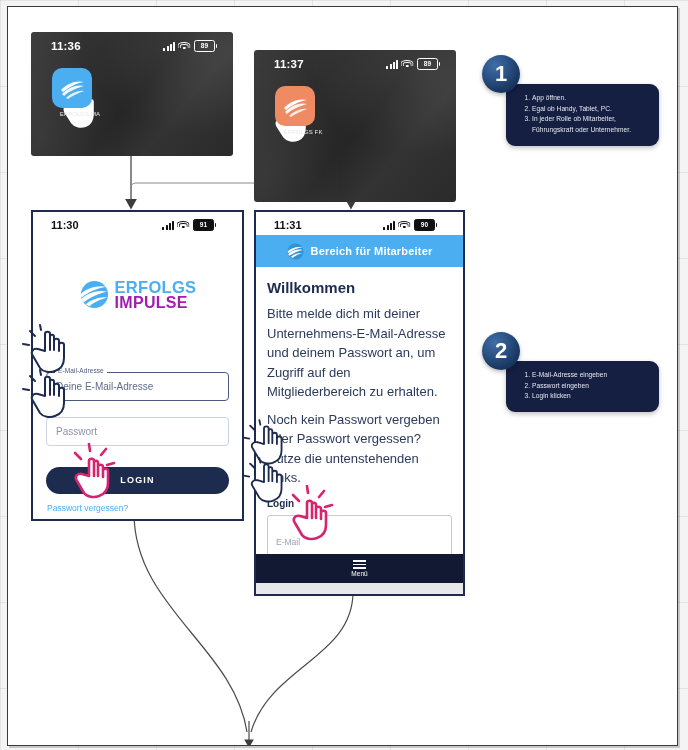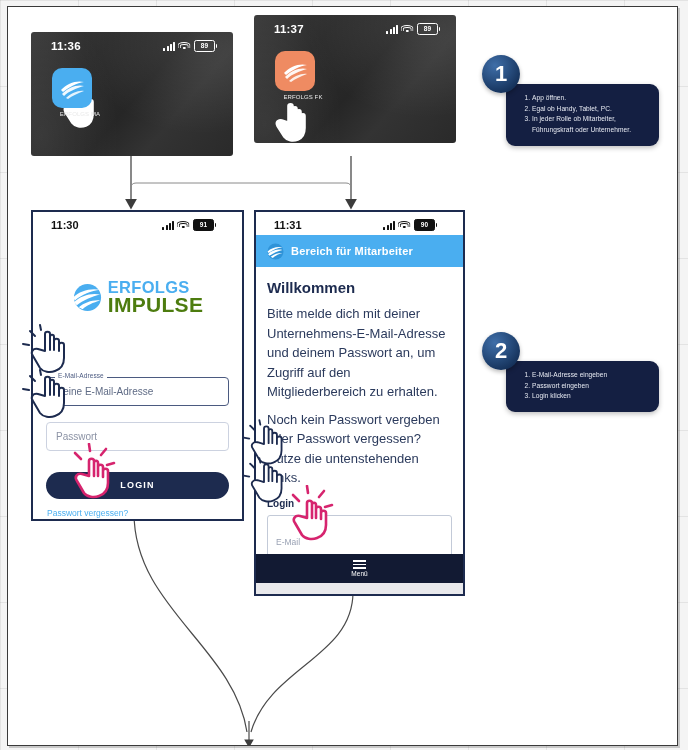--- a/index.html
+++ b/index.html
@@ -96,21 +96,21 @@
     display:flex;align-items:center;justify-content:space-between;
     padding:7px 26px 4px 18px;color:#111;
   }
   .lstatus .time{font-size:11px;font-weight:bold;}
 
   
   .ei-logo{display:flex;align-items:center;justify-content:center;gap:5px;margin-top:44px;}
   .ei-mark{width:31px;height:31px;flex:0 0 auto;}
   .ei-text{line-height:.98;}
   .ei-text .l1{font-size:16.5px;font-weight:bold;color:#4aaef0;letter-spacing:.3px;}
-  .ei-text .l2{font-size:21px;font-weight:bold;color:#4d7c0f;letter-spacing:.3px;}
+  .ei-text .l2{font-size:16px;font-weight:bold;color:#a21caf;letter-spacing:.3px;}
 
   .field-wrap{position:relative;margin:0 13px;}
   .field{
     border:1px solid #4b5a80;border-radius:4px;
     height:27px;display:flex;align-items:center;padding:0 9px;
     font-size:10px;color:#5f6b85;
   }
   .field.plain{border:1px solid #ccd2e0;color:#8c93a5;}
   .float-label{
     position:absolute;top:-5px;left:9px;background:#fff;padding:0 3px;
@@ -118,21 +118,21 @@
   }
   .login-btn{
     margin:0 13px;height:27px;border-radius:14px;background:#1d2b4f;
     display:flex;align-items:center;justify-content:center;
     color:#fff;font-size:9px;letter-spacing:1.2px;font-weight:bold;
   }
   .forgot{margin:9px 0 0 14px;font-size:8.5px;color:#4aaef0;}
 
   
   .topbar{
-    background:#4aaef0;height:32px;display:flex;align-items:center;gap:7px;padding:0 11px;
+    background:#4aaef0;height:32px;display:flex;align-items:center;gap:7px;padding:0 11px;justify-content:center;
   }
   .topbar .tmark{width:17px;height:17px;flex:0 0 auto;}
   .topbar .ttitle{color:#fff;font-size:11px;font-weight:bold;letter-spacing:.2px;}
   .rp-body{padding:9px 11px 0 11px;}
   .rp-h1{font-size:15px;font-weight:bold;color:#1d2b4f;margin:3px 0 8px;}
   .rp-p{font-size:13px;line-height:1.5;color:#2b3a5c;margin:0 0 8px;}
   .rp-login{font-size:10px;font-weight:bold;color:#1d2b4f;margin:10px 0 6px;}
   .rfield{
     border:1px solid #c3cad8;border-radius:3px;height:21px;
     display:flex;align-items:center;padding:16px 8px;
@@ -246,21 +246,21 @@
     <g fill="#ffffff" stroke="#ffffff" stroke-width="1.6" stroke-linejoin="round">
       <path d="M20 6 L20 22 L14 20 C10 19 7 22 9 26 L16 37 C19 41 25 42 30 40 C35 38 37 33 37 28 L37 16 C37 13 33 13 33 16 L33 22 L33 12 C33 9 29 9 29 12 L29 21 L29 9 C29 6 25 6 25 9 L25 21 L25 6 C25 3 20 3 20 6 Z"></path>
     </g>
     <g stroke="#ffffff" stroke-width="1.6" stroke-linecap="round" fill="none">
       <path d="M9 9 L5 5"></path>
         <path d="M14 4 L13 0"></path>
         <path d="M4 16 L0 15"></path>
     </g>
   </svg>
 
-  <div class="phone home-phone" style="left:246px;top:8px;width:202px;height:128px;">
+  <div class="phone home-phone" style="left:246px;top:43px;width:202px;height:152px;">
     <div class="home-status">
       <div class="time">11:37</div>
       <div class="sb-icons">
         <div class="signal">
             <i></i>
             <i></i>
             <i></i>
             <i></i>
           </div>
         <div class="wifi">

